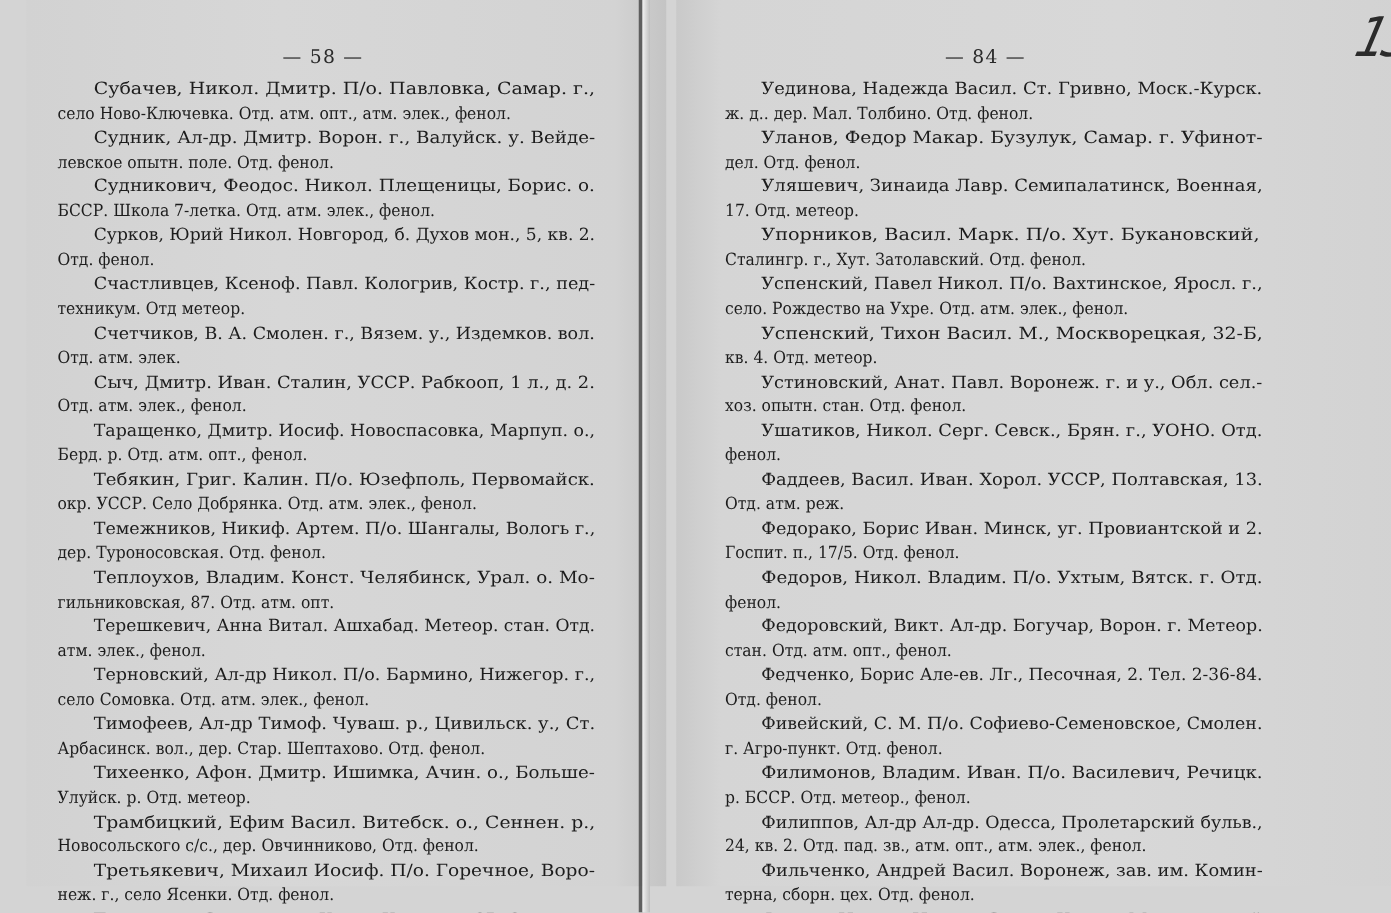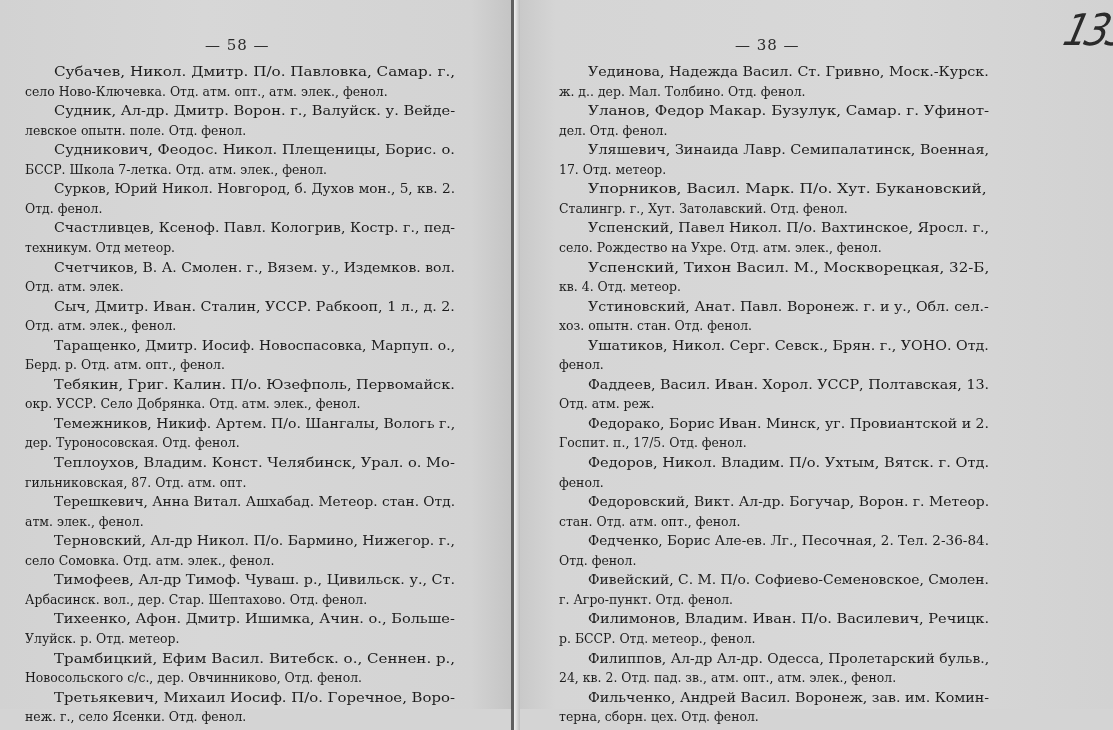--- a/index.html
+++ b/index.html
@@ -6,20 +6,21 @@
   body {
     width: 1113px; height: 730px; overflow: hidden;
     background: #d4d4d4;
     position: relative;
     font-family: "DejaVu Serif", "Liberation Serif", serif;
     color: #1c1c1c;
   }
   .page {
     position: absolute; top: 0; height: 709px;
     background: #d6d6d6;
+    margin-left: 21px;
   }
   #page-left { left: 0; width: 512px; background: linear-gradient(90deg,#d2d2d2 0%,#d7d7d7 40%,#d3d3d3 92%,#c4c4c4 100%); }
   #page-right { left: 520px; width: 593px; background: linear-gradient(90deg,#c9c9c9 0%,#d5d5d5 6%,#d8d8d8 60%,#d2d2d2 100%); }
   .spine-dark { position:absolute; left:511px; top:0; width:3px; height:730px; background:#3a3a3a; opacity:.75; }
   .spine-light { position:absolute; left:514px; top:0; width:6px; height:730px; background:linear-gradient(90deg,#f0f0f0,#bdbdbd); }
   .page-number {
     position: absolute; top: 36px; font-size: 15px; letter-spacing: 1px;
     color: #2a2a2a;
   }
   #page-left .page-number { left: 205px; }
@@ -118,21 +119,21 @@
       <div></div>
       <div></div>
       <div></div>
     </div>
 </div>
 
 <div class="spine-dark"></div>
 <div class="spine-light"></div>
 
 <div class="page" id="page-right">
-  <div class="page-number">— 38 —</div>
+  <div class="page-number">— 84 —</div>
   <div class="handwritten">133</div>
   <div class="entries">
       <div>
         <div class="line" style="left: 68px; top: 62px; transform: scaleX(1.07);">Уединова, Надежда Васил. Ст. Гривно, Моск.-Курск.</div>
         <div class="line" style="left: 39px; top: 81.55px; transform: scaleX(0.93);">ж. д.. дер. Мал. Толбино. Отд. фенол.</div>
       </div>
       <div>
         <div class="line" style="left: 68px; top: 101.1px; transform: scaleX(1.127);">Уланов, Федор Макар. Бузулук, Самар. г. Уфинот-</div>
         <div class="line" style="left: 39px; top: 120.65px; transform: scaleX(0.93);">дел. Отд. фенол.</div>
       </div>

